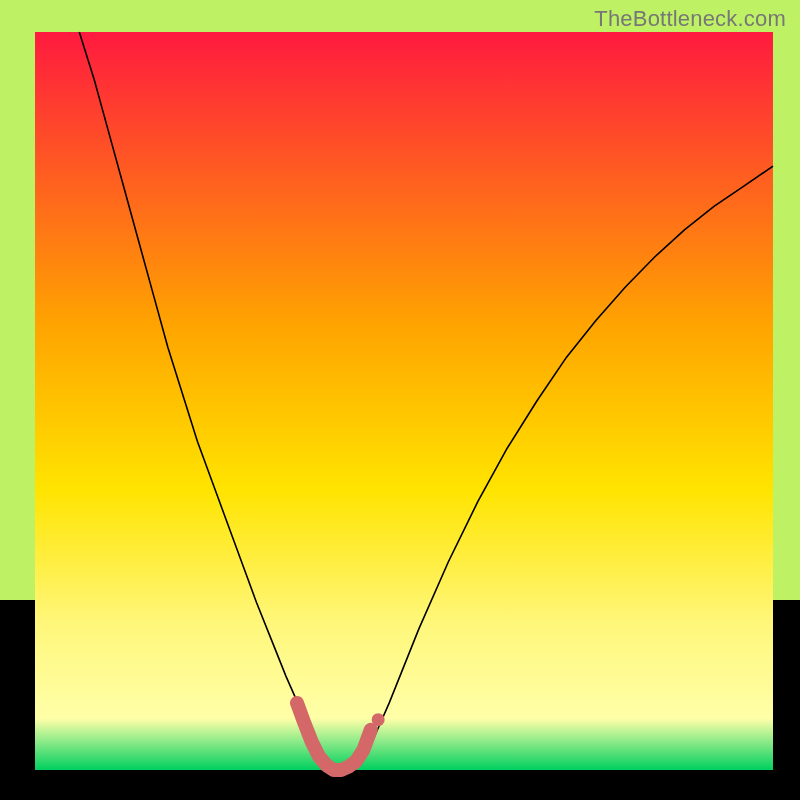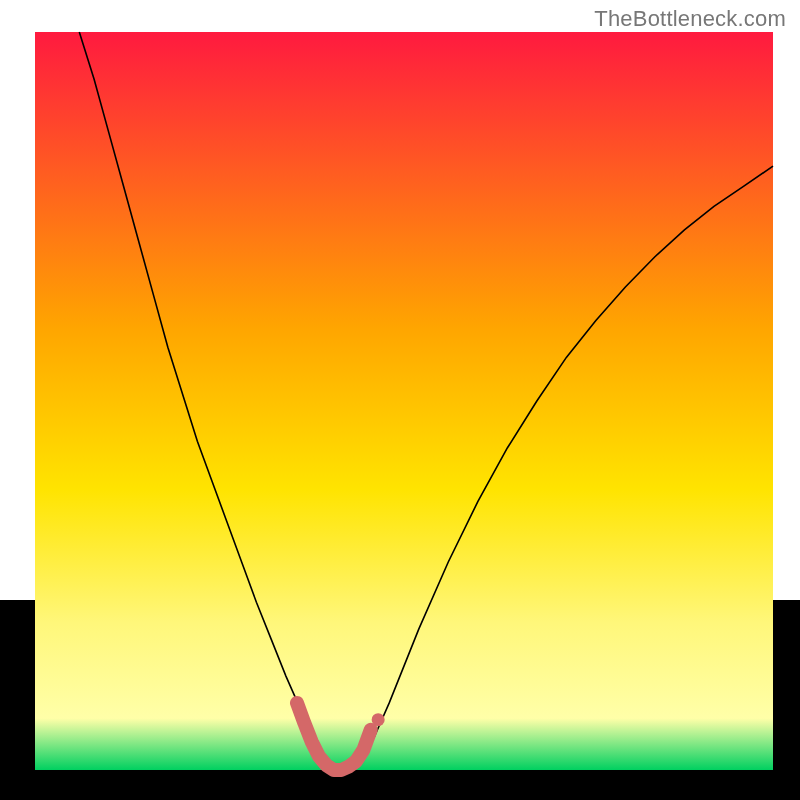--- a/index.html
+++ b/index.html
@@ -8,21 +8,21 @@
     width: 800px;
     height: 800px;
     background: #000000;
     overflow: hidden;
     font-family: Arial, Helvetica, sans-serif;
   }
   .stage {
     position: relative;
     width: 800px;
     height: 600px;
-    background: #ffffff;
+    background: #bef264;
   }
   .watermark {
     position: absolute;
     top: 6px;
     right: 14px;
     color: #777777;
     font-size: 22px;
     letter-spacing: 0.2px;
     font-weight: 400;
     z-index: 10;

